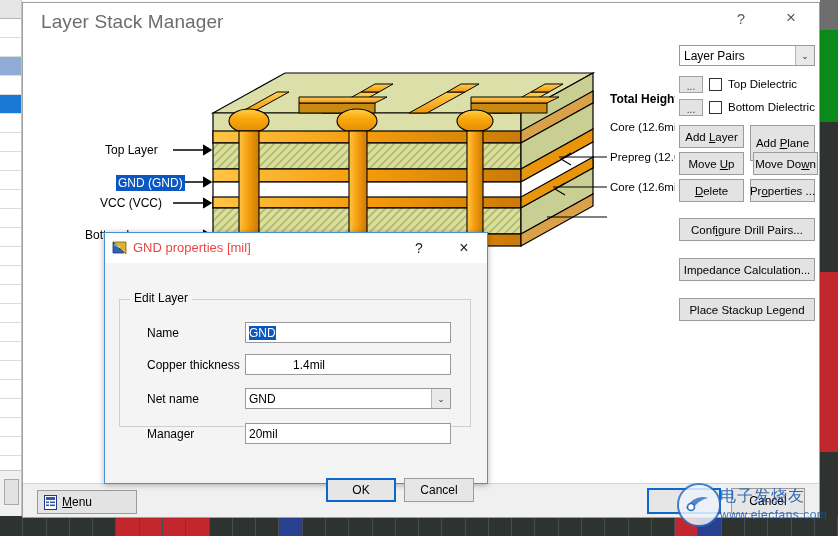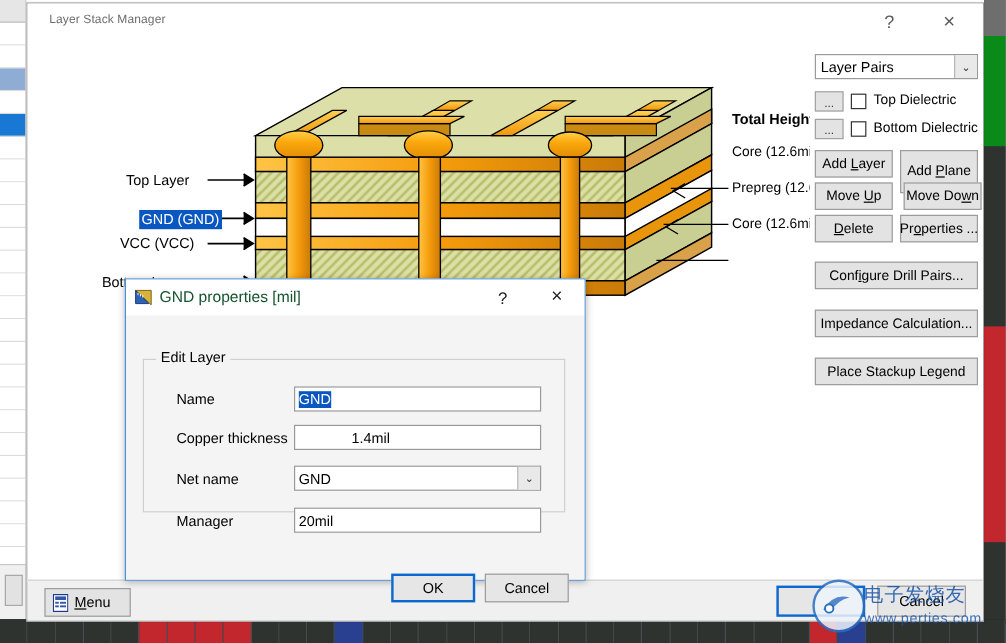--- a/index.html
+++ b/index.html
@@ -60,21 +60,21 @@
     background: #ffffff;
     border: 1px solid #a0a0a0;
     box-shadow: 0 0 0 1px rgba(0,0,0,0.03);
   }
   .titlebar {
     position: relative; height: 32px;
     background: #ffffff;
   }
   .titlebar .title {
     position: absolute; left: 18px; top: 8px;
-    font-size: 10px; color: #6d6d6d;
+    font-size: 19px; color: #6d6d6d;
     letter-spacing: .1px;
     white-space: nowrap;
   }
   .tb-btn {
     position: absolute; top: 0; height: 30px; width: 44px;
     display: flex; align-items: center; justify-content: center;
     color: #5a5a5a; font-size: 15px;
   }
   .tb-help { right: 56px; }
   .tb-close { right: 6px; font-size: 17px; }
@@ -157,21 +157,21 @@
 
   
   .bottombar {
     position: absolute; left: 0; bottom: 0;
     width: 796px; height: 34px;
     background: #f0f0f0;
     border-top: 1px solid #d2d2d2;
   }
   .menu-btn {
     position: absolute; left: 14px; top: 6px;
-    width: 72px; height: 24px;
+    width: 100px; height: 24px;
     background: #e3e3e3; border: 1px solid #9c9c9c;
     display: flex; align-items: center; gap: 5px;
     padding-left: 6px;
     font-size: 12px; color: #000;
   }
   .menu-ico { width: 13px; height: 15px; flex: 0 0 auto; }
   .ok-btn-main {
     position: absolute; right: 98px; top: 4px;
     width: 74px; height: 26px;
     background: #e6e6e6;
@@ -191,21 +191,21 @@
     width: 384px; height: 252px;
     background: #f4f4f4;
     border: 1px solid #4a90d9;
     box-shadow: 0 1px 6px rgba(0,0,0,0.30);
   }
   #dialog .dlg-title {
     position: relative; height: 30px; background: #ffffff;
   }
   #dialog .dlg-title .tx {
     position: absolute; left: 28px; top: 7px;
-    font-size: 13px; color: #14532d;
+    font-size: 13px; color: #ef4444;
   }
   .dlg-icon { position: absolute; left: 7px; top: 7px; width: 16px; height: 16px; }
   .dlg-help {
     position: absolute; right: 56px; top: 4px; width: 24px; height: 22px;
     display: flex; align-items: center; justify-content: center;
     font-size: 14px; color: #222;
   }
   .dlg-close {
     position: absolute; right: 8px; top: 4px; width: 30px; height: 22px;
     display: flex; align-items: center; justify-content: center;
@@ -617,14 +617,14 @@
   </div>
 </div>
 
 <div id="watermark">
   <svg width="46" height="46" viewBox="0 0 46 46" style="position:absolute;left:-2px;top:2px;">
     <circle cx="23" cy="23" r="21" fill="#eef3fb" stroke="#2a6ec0" stroke-width="2" opacity="0.85"></circle>
     <path d="M10,26 q9,-14 22,-10 q-10,2 -16,12 z" fill="#2a6ec0" opacity="0.8"></path>
     <circle cx="15" cy="25" r="3.5" fill="#ffffff" stroke="#2a6ec0" stroke-width="1.6"></circle>
   </svg>
   <div class="wm-cn">电子发烧友</div>
-  <div class="wm-url">www.perties.com</div>
+  <div class="wm-url">www.elecfans.com</div>
 </div>
 
 </body></html>

